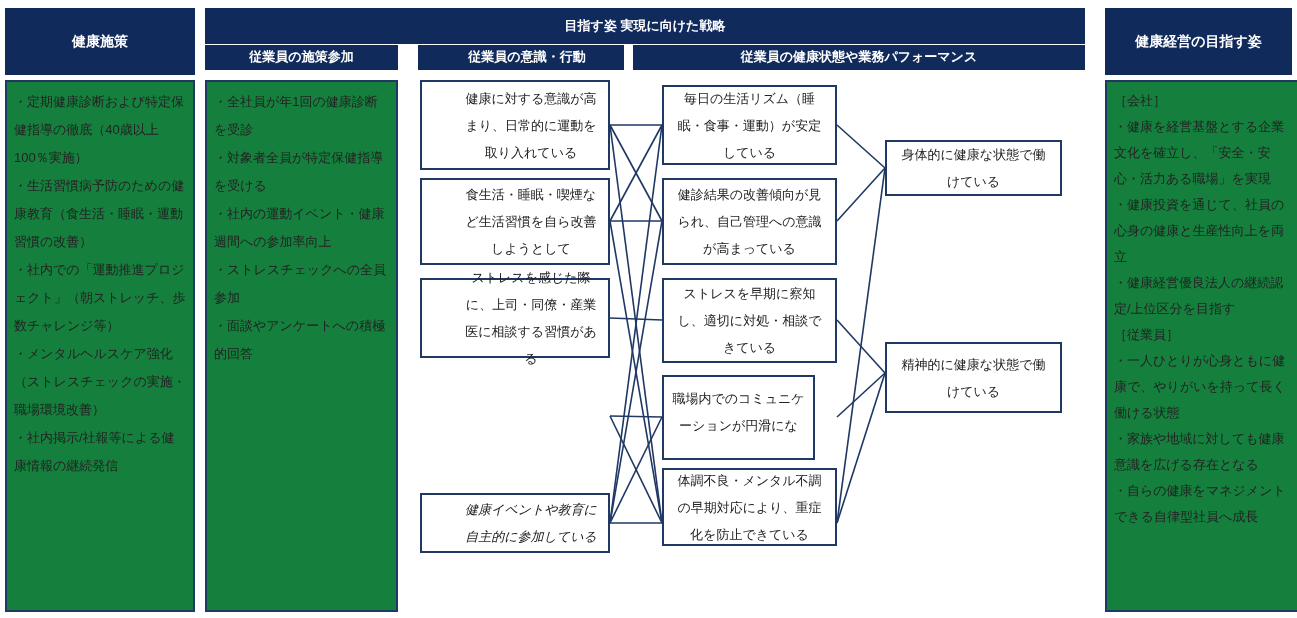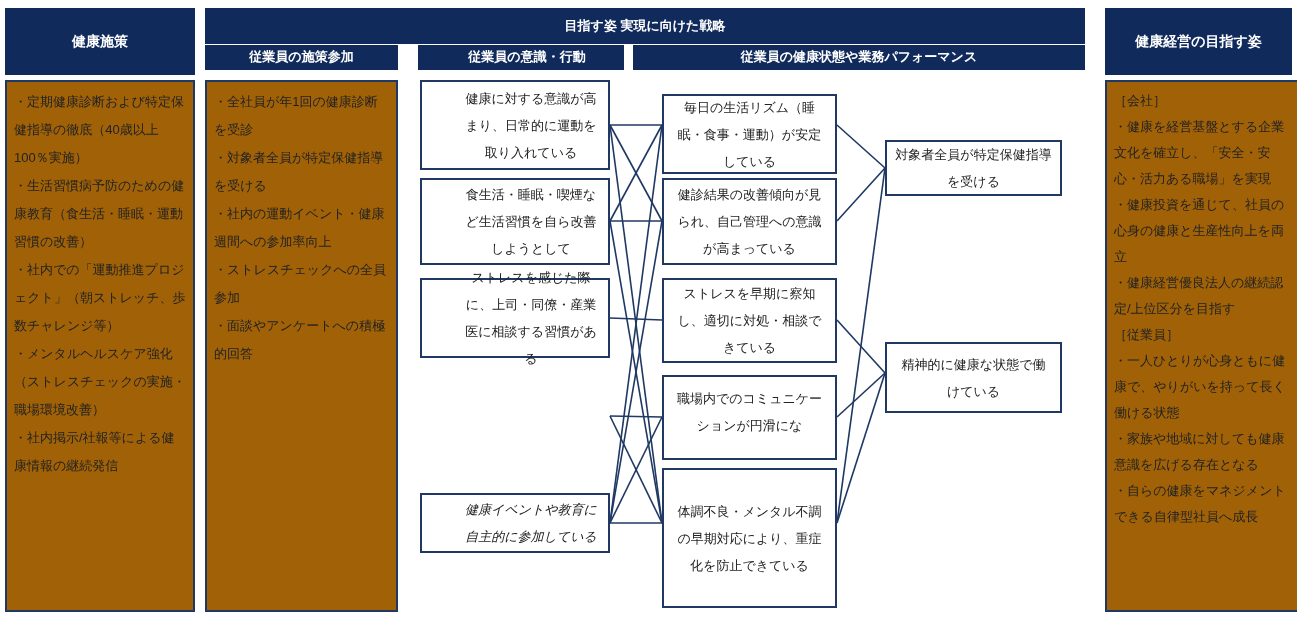--- a/index.html
+++ b/index.html
@@ -15,21 +15,21 @@
   .hdr{
     position:absolute;z-index:3;
     background:#102a5c;color:#ffffff;
     font-weight:bold;
     display:flex;align-items:center;justify-content:center;
     text-align:center;font-size:13px;line-height:1.3;
   }
   .hdr-tall{flex-direction:row;font-size:14px;line-height:2.1;}
   .panel{
     position:absolute;z-index:2;
-    background:#a16207;border:2px solid #1f3864;
+    background:#15803d;border:2px solid #1f3864;
     box-sizing:border-box;
     font-size:13px;line-height:28px;
     padding:6px 7px;
   }
   .panel p{margin:0;}
   .node{
     position:absolute;z-index:2;
     background:#ffffff;border:2px solid #1f3864;
     box-sizing:border-box;
     font-size:13px;line-height:27px;
@@ -47,25 +47,25 @@
   .c4h{left:633px;top:45px;width:452px;height:25px;}
   .c5h{left:1105px;top:8px;width:187px;height:67px;}
   .c1b{left:5px;top:80px;width:190px;height:532px;}
   .c2b{left:205px;top:80px;width:193px;height:532px;}
   .c5b{left:1105px;top:80px;width:200px;height:532px;line-height:26px;}
   .a1{left:420px;top:80px;width:190px;height:90px;}
   .a2{left:420px;top:178px;width:190px;height:87px;}
   .a3{left:420px;top:278px;width:190px;height:80px;}
   .a4{left:420px;top:370px;width:190px;height:93px;}
   .a5{left:420px;top:493px;width:190px;height:60px;font-style:italic;}
-  .h1{left:662px;top:94px;width:175px;height:80px;}
+  .h1{left:662px;top:85px;width:175px;height:80px;}
   .h2{left:662px;top:178px;width:175px;height:87px;}
   .h3{left:662px;top:278px;width:175px;height:85px;}
-  .h4{left:662px;top:375px;width:175px;height:85px;}
-  .h5{left:662px;top:468px;width:175px;height:140px;}
+  .h4{left:662px;top:375px;width:153px;height:85px;}
+  .h5{left:662px;top:468px;width:175px;height:78px;}
   .p1{left:885px;top:140px;width:177px;height:56px;}
   .p2{left:885px;top:342px;width:177px;height:71px;}
 </style>
 </head>
 <body>
 
 <div class="canvas">
 
   <svg class="connectors" id="connectors" width="1297" height="618">
       <line x1="610" y1="125" x2="662" y2="125" stroke="#1f3864" stroke-width="1.6"></line>
@@ -124,21 +124,21 @@
   <div class="node node-left a2">食生活・睡眠・喫煙など生活習慣を自ら改善しようとして</div>
   <div class="node node-left a3">ストレスを感じた際に、上司・同僚・産業医に相談する習慣がある</div>
   <div class="node node-left a5">健康イベントや教育に自主的に参加している</div>
 
   <div class="node node-center h1">毎日の生活リズム（睡眠・食事・運動）が安定している</div>
   <div class="node node-center h2">健診結果の改善傾向が見られ、自己管理への意識が高まっている</div>
   <div class="node node-center h3">ストレスを早期に察知し、適切に対処・相談できている</div>
   <div class="node node-center node-top h4">職場内でのコミュニケーションが円滑にな</div>
   <div class="node node-center h5">体調不良・メンタル不調の早期対応により、重症化を防止できている</div>
 
-  <div class="node node-center p1">対象者全員が特定保健指導を受ける</div>
+  <div class="node node-center p1">身体的に健康な状態で働けている</div>
   <div class="node node-center p2">精神的に健康な状態で働けている</div>
 
   <div class="panel c5b">
     <p>［会社］</p>
     <p>・健康を経営基盤とする企業文化を確立し、「安全・安心・活力ある職場」を実現</p>
     <p>・健康投資を通じて、社員の心身の健康と生産性向上を両立</p>
     <p>・健康経営優良法人の継続認定/上位区分を目指す</p>
     <p>［従業員］</p>
     <p>・一人ひとりが心身ともに健康で、やりがいを持って長く働ける状態</p>
     <p>・家族や地域に対しても健康意識を広げる存在となる</p>

